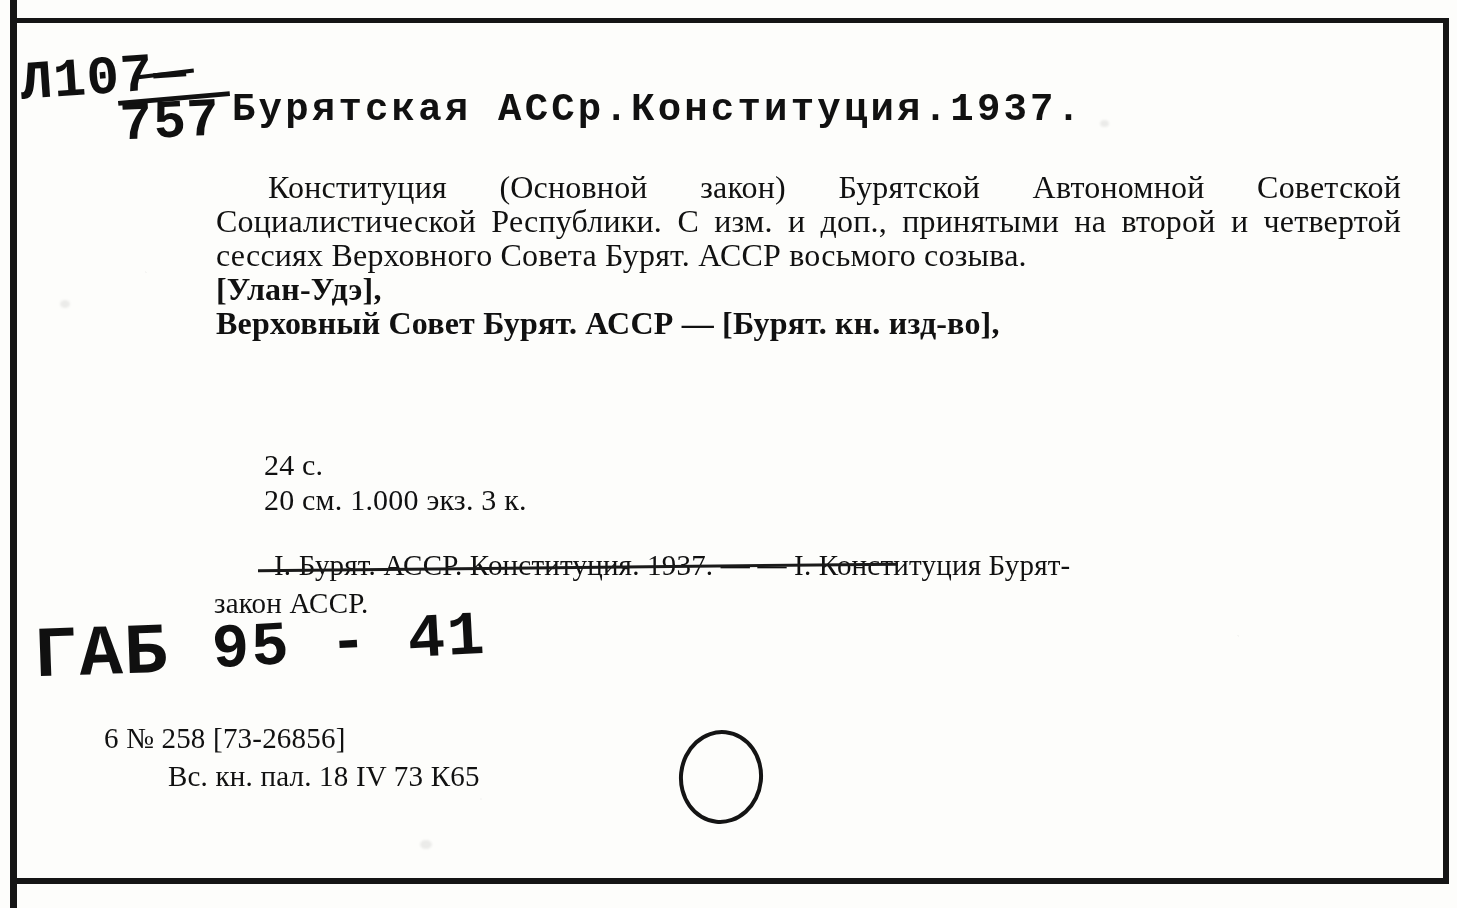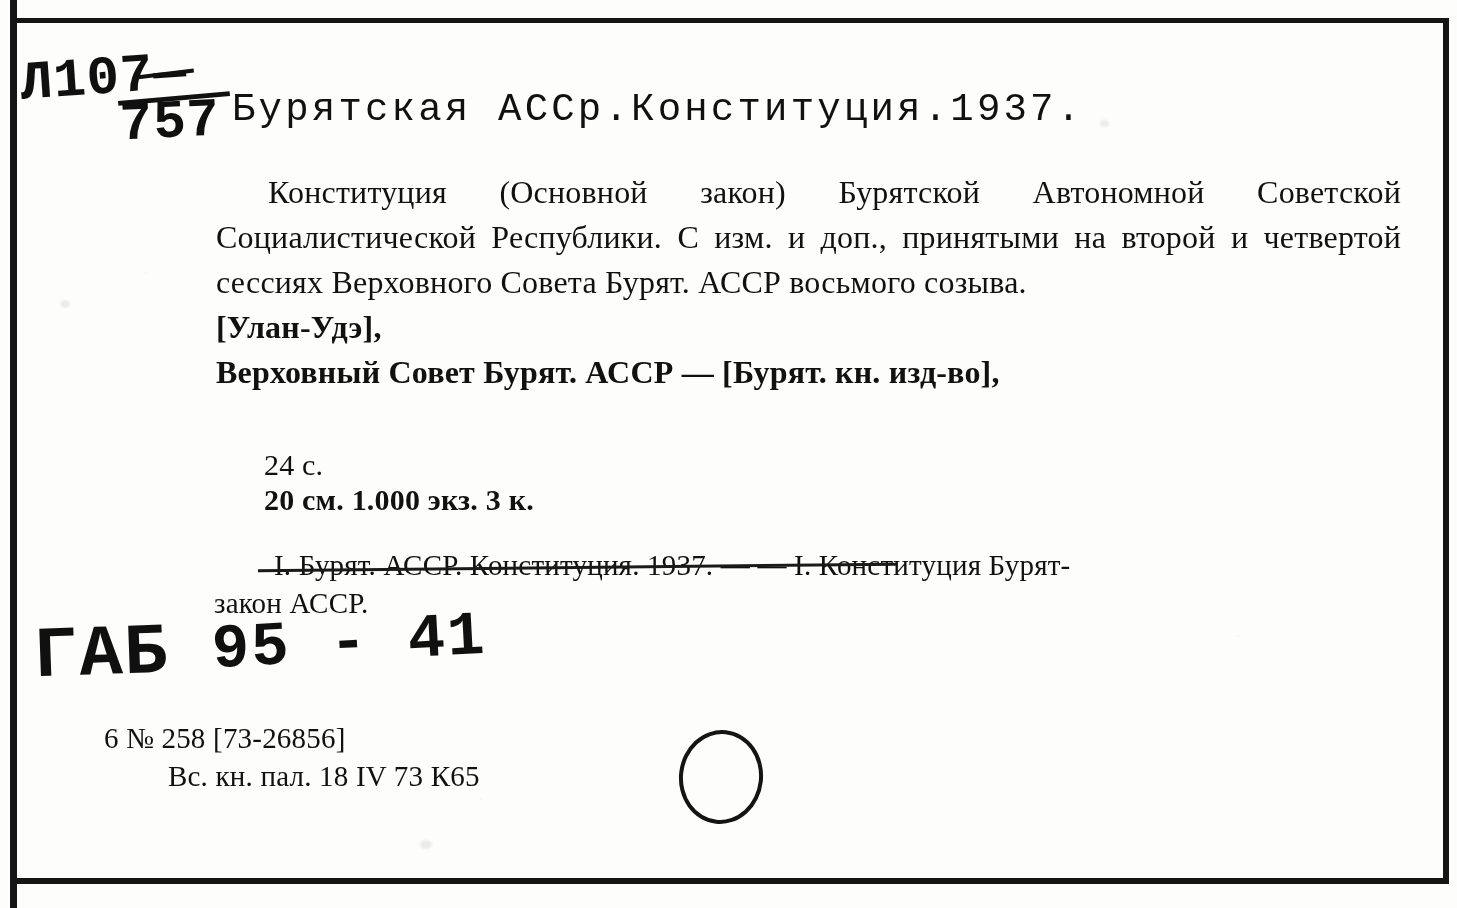--- a/index.html
+++ b/index.html
@@ -45,51 +45,50 @@
     font-family: "Liberation Serif", serif;
     color: #111;
     letter-spacing: 0.2px;
     white-space: pre;
   }
 
   #title {
     left: 232px;
     top: 88px;
     font-size: 39px;
-    font-weight: 400;
+    font-weight: 700;
     letter-spacing: 3.2px;
     font-family: "Liberation Mono", monospace;
   }
 
   #body-block {
     left: 216px;
     top: 170px;
     width: 1185px;
     font-size: 32px;
-    line-height: 45px;
+    line-height: 34px;
     white-space: normal;
     text-align: justify;
     text-indent: 52px;
   }
   #body-block .tail {
     display: block;
     text-indent: 0;
     font-weight: bold;
   }
 
   #pages {
     left: 264px;
     top: 448px;
     font-size: 30px;
   }
   #physical {
     left: 264px;
     top: 483px;
     font-size: 30px;
-    font-weight: bold;
   }
 
   #tracing {
     left: 262px;
     top: 546px;
     width: 1140px;
     font-size: 29px;
     line-height: 38px;
     white-space: normal;
     text-indent: 12px;

